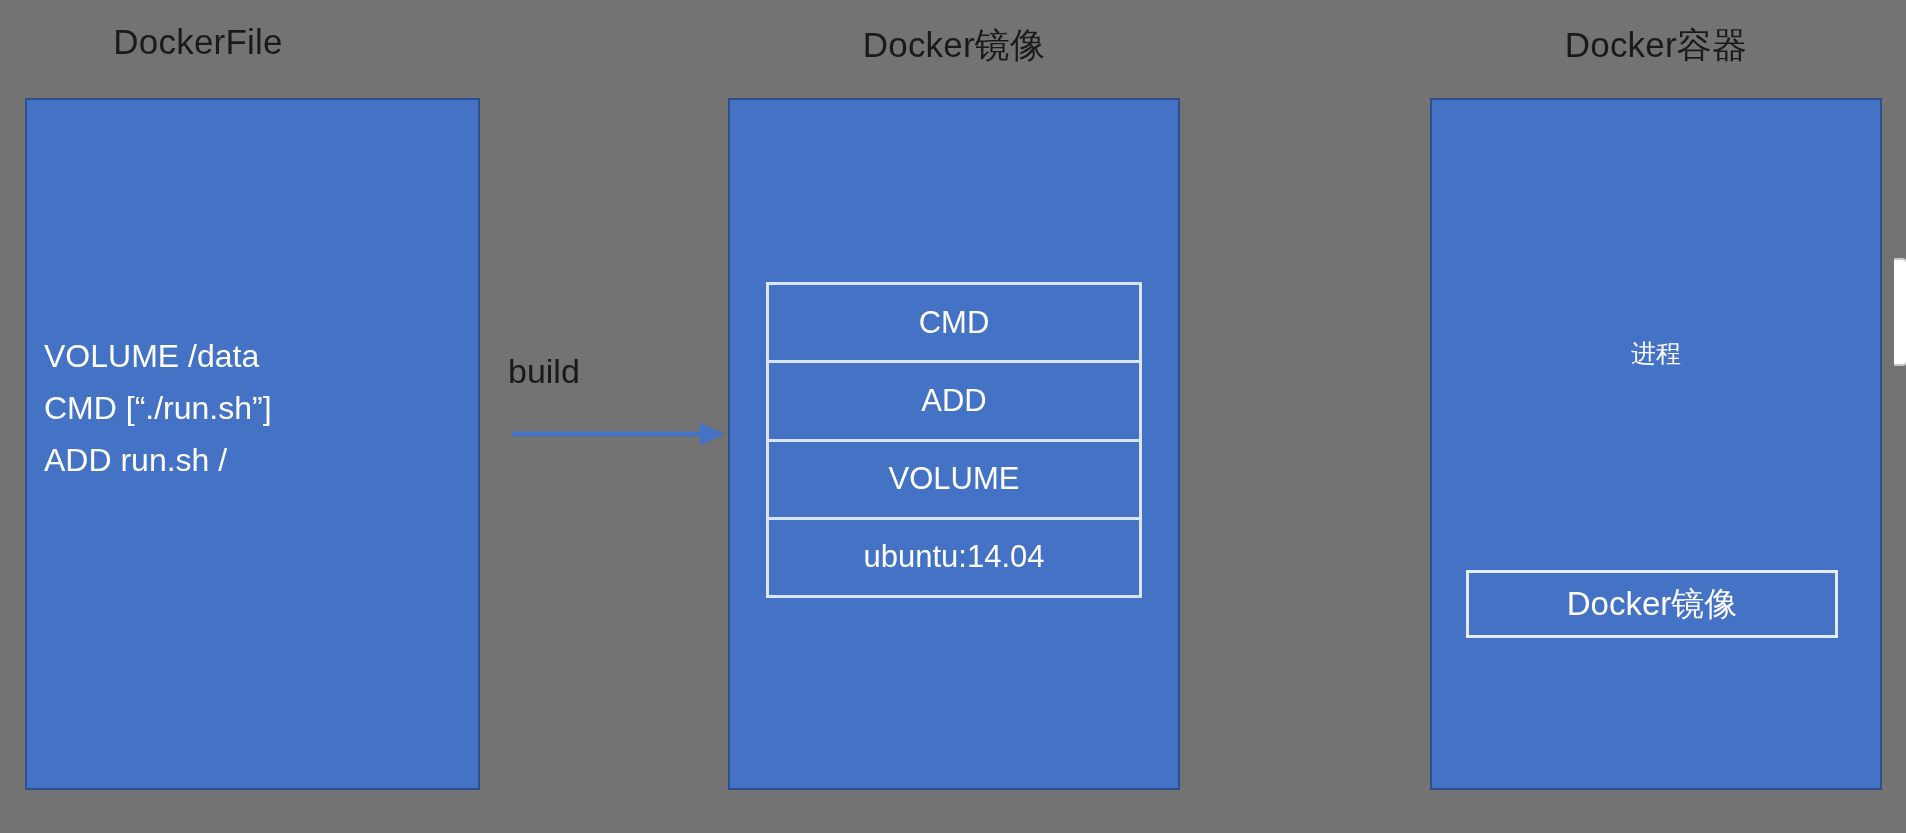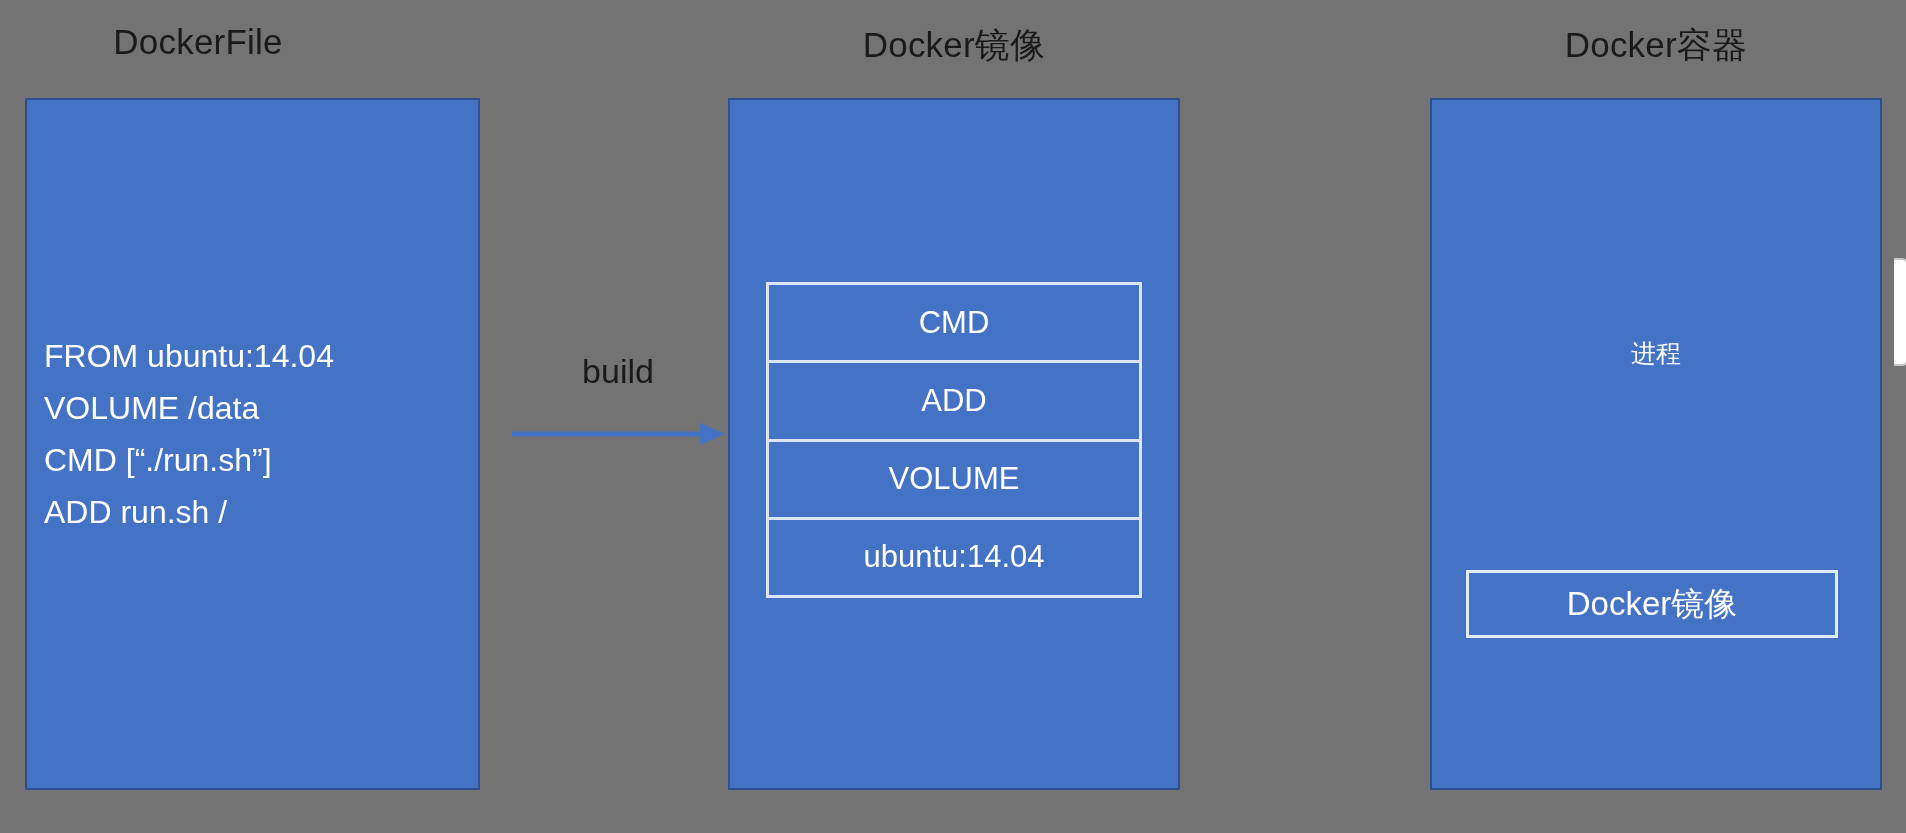--- a/index.html
+++ b/index.html
@@ -72,21 +72,21 @@
   }
   .layer:last-child { border-bottom: none; }
 
   
   .arrow-group { position: absolute; }
   .arrow-label {
     position: absolute;
     font-size: 34px;
     color: #1a1a1a;
     white-space: nowrap;
-    text-align: center;
+    text-align: left;
     width: 100%;
   }
   .arrow-svg { position: absolute; left: 0; }
 
   
   .proc-label {
     position: absolute;
     color: #ffffff;
     font-size: 25px;
     text-align: center;
@@ -122,21 +122,20 @@
   <div class="col-title" style="left: 20px; top: 22px; width: 356px;">DockerFile</div>
 
   <div class="col-title" style="left: 728px; top: 22px; width: 452px;">Docker镜像</div>
 
   <div class="col-title" style="left: 1430px; top: 22px; width: 452px;">Docker容器</div>
 
   <div class="panel" style="left: 25px; top: 98px; width: 455px; height: 692px;">
   </div>
 
   <div class="code-block" style="left: 44px; top: 330px; width: 430px;">
-    <span class="code-line">FROM ubuntu:14.04</span>
     <span class="code-line">VOLUME /data</span>
     <span class="code-line">CMD [“./run.sh”]</span>
     <span class="code-line">ADD run.sh /</span>
   </div>
 
   <div class="arrow-group" style="left: 508px; top: 352px; width: 220px; height: 110px;">
     <div class="arrow-label" style="top: 0px;">build</div>
     <svg class="arrow-svg" style="top: 62px;" width="220" height="40" viewBox="0 0 220 40">
       <line x1="4" y1="20" x2="196" y2="20" stroke="#4472C4" stroke-width="5"></line>
       <polygon points="192,9 217,20 192,31" fill="#4472C4"></polygon>

